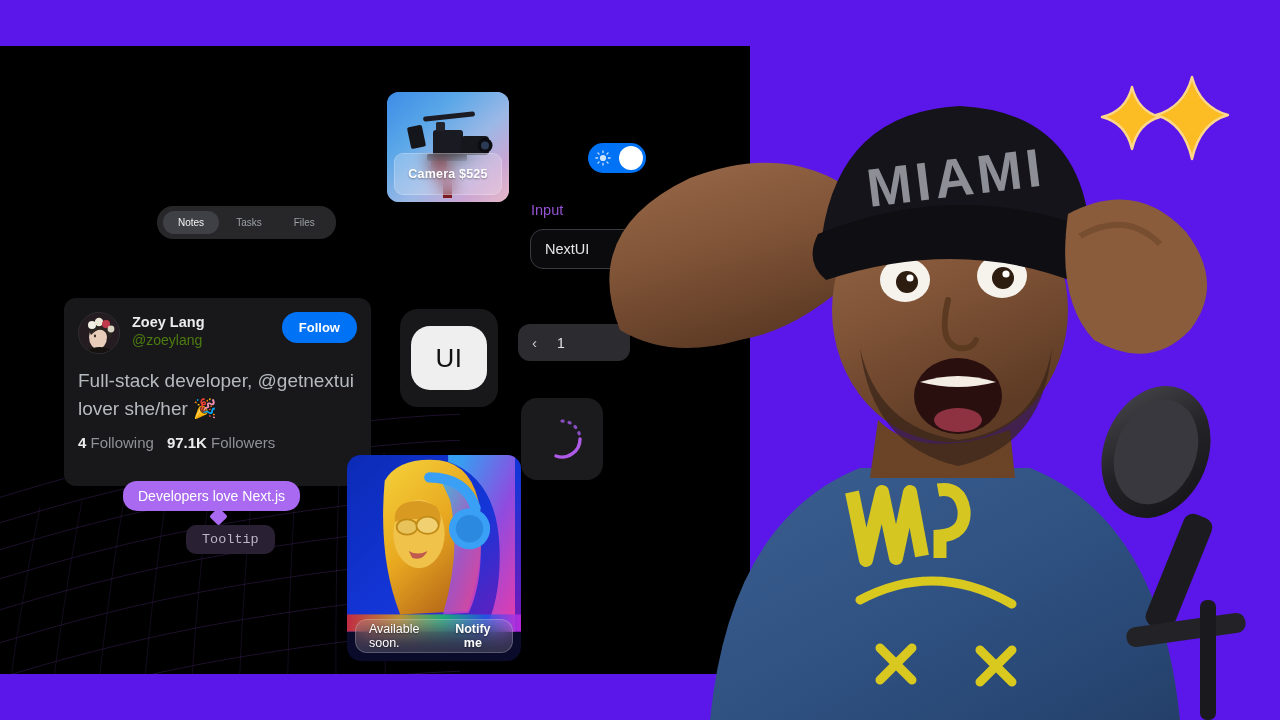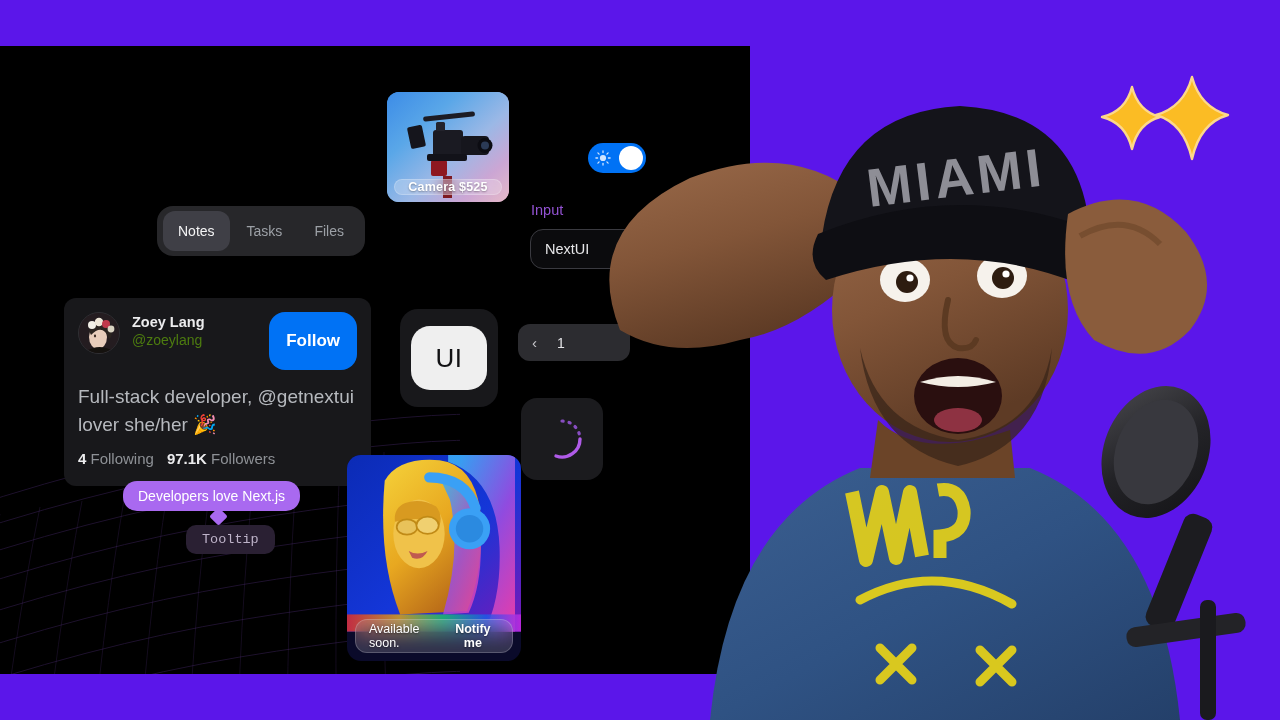--- a/index.html
+++ b/index.html
@@ -25,22 +25,22 @@
   }
 
   
   .tabs {
     position: absolute; left: 157px; top: 160px;
     display: flex; align-items: center; gap: 2px;
     background: #27272A; border-radius: 16px;
     padding: 5px 6px;
   }
   .tab {
-    font-size: 14px; color: #9CA0A6;
-    padding: 12px 15px; border-radius: 12px;
+    font-size: 10px; color: #9CA0A6;
+    padding: 6px 15px; border-radius: 12px;
     white-space: nowrap; cursor: pointer;
   }
   .tab.active { background: #3F3F46; color: #F4F4F5; }
 
   
   .user-card {
     position: absolute; left: 64px; top: 252px;
     width: 307px; height: 188px;
     background: #18181B; border-radius: 12px;
     padding: 14px 14px 0 14px;
@@ -49,43 +49,43 @@
   .avatar {
     width: 42px; height: 42px; border-radius: 50%;
     flex: 0 0 42px; overflow: hidden;
     background: #2a2226; border: 1px solid #2f2f33;
   }
   .uc-names { margin-left: 12px; flex: 1; padding-top: 1px; }
   .uc-name { font-size: 14.5px; font-weight: 700; color: #ECECEE; line-height: 1.25; }
   .uc-handle { font-size: 14px; color: #4d7c0f; line-height: 1.3; }
   .follow-btn {
     background: #0072F5; color: #fff; border: 0;
-    font-size: 17px; font-weight: 600;
-    padding: 19px 17px; border-radius: 16px; cursor: pointer;
+    font-size: 13px; font-weight: 600;
+    padding: 8px 17px; border-radius: 16px; cursor: pointer;
     font-family: inherit;
   }
   .uc-bio {
     margin-top: 13px; font-size: 19px; color: #B6B9BE;
     line-height: 1.48; max-width: 280px;
   }
   .uc-stats { margin-top: 11px; font-size: 15px; color: #8E9196; }
   .uc-stats b { color: #ECECEE; font-weight: 700; }
   .uc-stats .sp { display: inline-block; width: 13px; }
 
   
   .cam-card {
     position: absolute; left: 387px; top: 46px;
     width: 122px; height: 110px;
     border-radius: 12px; overflow: hidden;
     background: linear-gradient(125deg,#3C8CE7 0%,#5AA7E8 28%,#8FB6E8 52%,#C6A7D8 75%,#E4B6C9 100%);
   }
   .cam-img { position: absolute; inset: 0; }
   .cam-foot {
     position: absolute; left: 7px; right: 7px; bottom: 7px;
-    height: 16px; border-radius: 9px;
+    height: 42px; border-radius: 9px;
     background: rgba(255,255,255,.22);
     backdrop-filter: blur(8px);
     border: 1px solid rgba(255,255,255,.22);
     display: flex; align-items: center; justify-content: center;
     color: #fff; font-size: 12.5px; font-weight: 700;
     letter-spacing: .2px;
     text-shadow: 0 1px 2px rgba(0,0,0,.35);
   }
 
   

